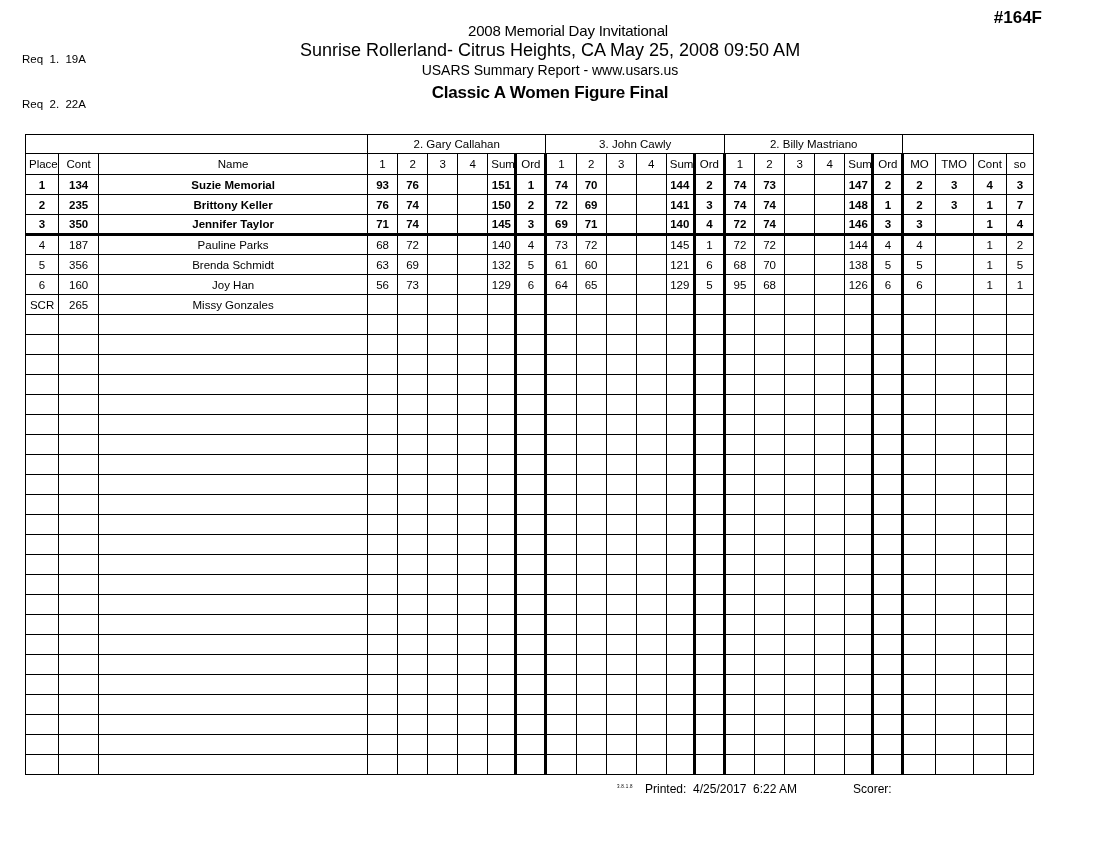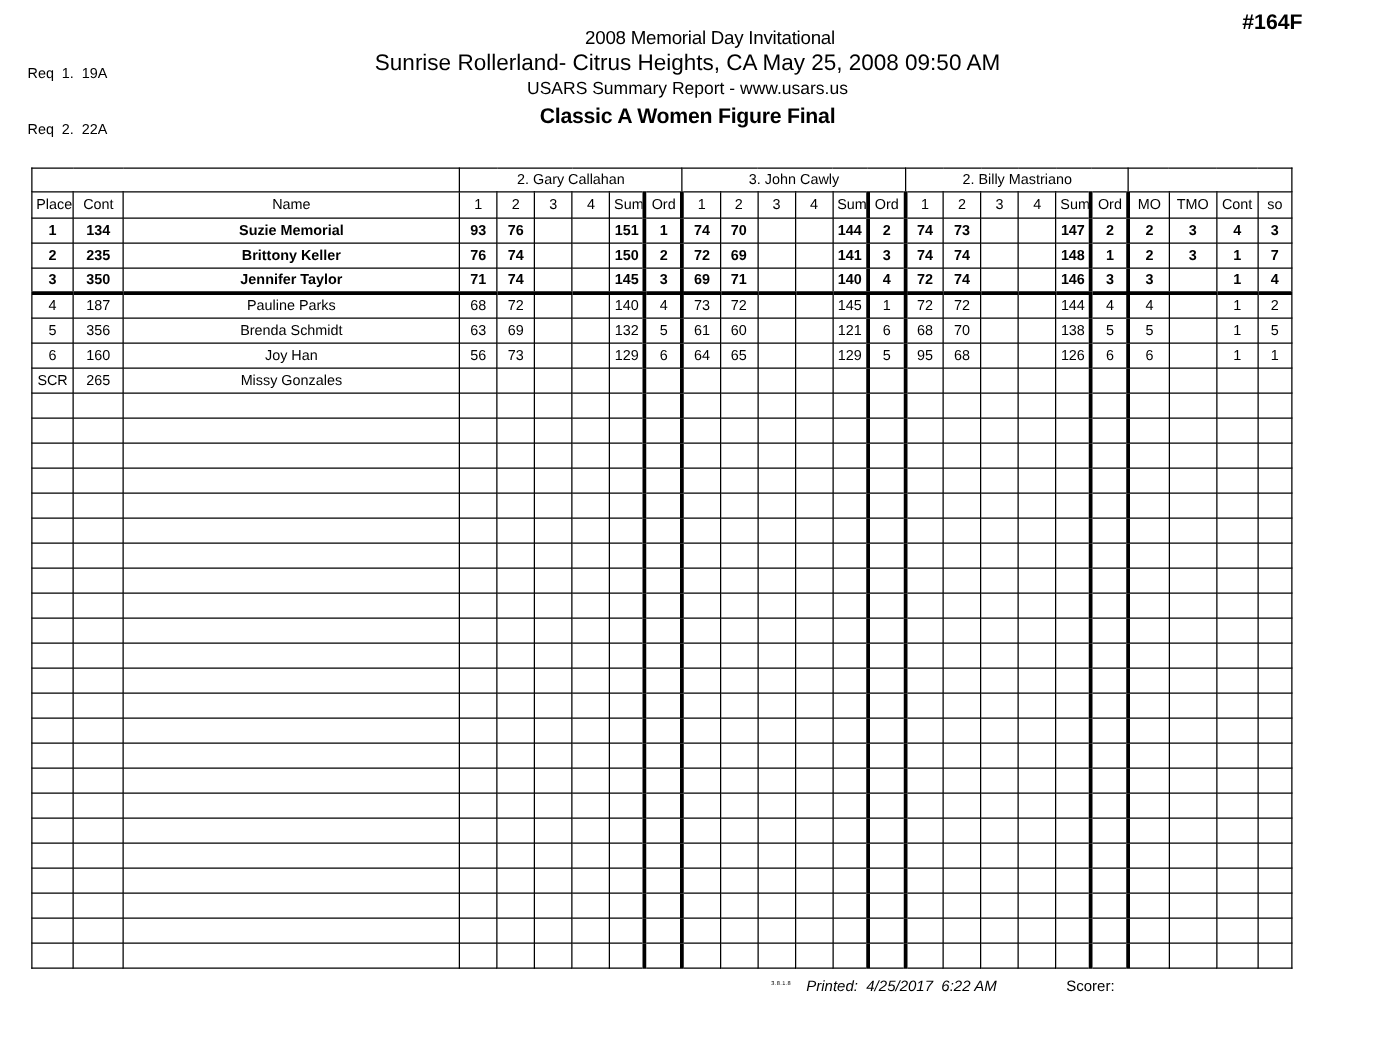--- a/index.html
+++ b/index.html
@@ -138,21 +138,20 @@
     left: 592px; top: 0px;
     font-size: 4.5px;
     letter-spacing: 0.3px;
     color: #000;
   }
   #footer-printed {
     position: absolute;
     left: 620px; top: -2px;
     font-size: 12px;
     white-space: pre;
-    font-style: italic;
   }
   #footer-scorer {
     position: absolute;
     left: 828px; top: -2px;
     font-size: 12px;
   }
 </style>
 </head>
 <body>
 

